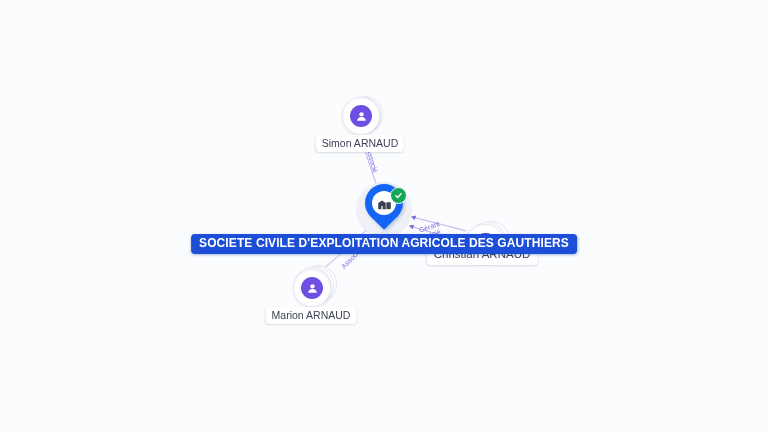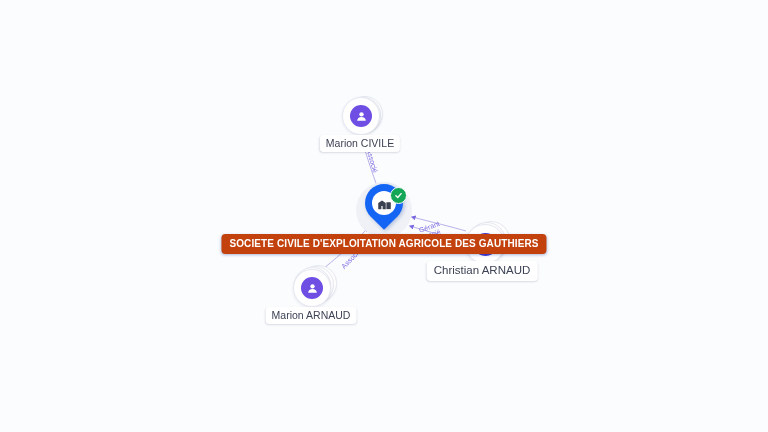--- a/index.html
+++ b/index.html
@@ -132,23 +132,23 @@
     align-items: center;
     justify-content: center;
   }
 
   
   #company-label {
     position: absolute;
     left: 384px;
     top: 234px;
     transform: translateX(-50%);
-    background: #c2410c;
+    background: #1d4ed8;
     color: #ffffff;
-    font-size: 10px;
+    font-size: 12px;
     line-height: 13px;
     font-weight: 700;
     letter-spacing: 0.1px;
     padding: 3px 8px 4px 8px;
     border-radius: 4px;
     white-space: nowrap;
     box-shadow: 0 1px 3px rgba(20,60,150,0.35);
     z-index: 30;
   }
 
@@ -200,35 +200,35 @@
     <div class="stack-ring" style="left:-13px; top:-19px; width:34px; height:34px;"></div>
     <div class="stack-ring" style="left:-15px; top:-18px; width:34px; height:34px;"></div>
     <div class="avatar-disc" style="left:-18px; top:-18px; width:36px; height:36px;">
       <div class="avatar-circle" style="width:22px; height:22px; background:#6f4fe3;">
         <svg width="13" height="13" viewBox="0 0 24 24" fill="#ffffff">
           <circle cx="12" cy="8" r="4"></circle>
           <path d="M4 20c0-4.4 3.6-7 8-7s8 2.6 8 7z"></path>
         </svg>
       </div>
     </div>
-    <div class="node-caption" style="left:0px; top:20px;">Marion CIVILE</div>
+    <div class="node-caption" style="left:0px; top:20px;">Simon ARNAUD</div>
   </div>
 
   <div class="node z-low" id="node-christian" style="left:484px; top:243px;">
     <div class="stack-ring" style="left:-12px; top:-22px; width:36px; height:36px;"></div>
     <div class="stack-ring" style="left:-16px; top:-21px; width:36px; height:36px;"></div>
     <div class="avatar-disc" style="left:-19px; top:-19px; width:38px; height:38px;">
       <div class="avatar-circle" style="width:23px; height:23px; background:#4434cf;">
         <svg width="13" height="13" viewBox="0 0 24 24" fill="#ffffff">
           <circle cx="12" cy="8" r="4"></circle>
           <path d="M4 20c0-4.4 3.6-7 8-7s8 2.6 8 7z"></path>
         </svg>
       </div>
     </div>
-    <div class="node-caption large z-top" style="left:-2px; top:18px;">Christian ARNAUD</div>
+    <div class="node-caption large z-top" style="left:-2px; top:2px;">Christian ARNAUD</div>
   </div>
 
   <div class="node z-mid" id="node-simon" style="left:311px; top:287px;">
     <div class="stack-ring" style="left:-11px; top:-22px; width:35px; height:35px;"></div>
     <div class="stack-ring" style="left:-14px; top:-21px; width:35px; height:35px;"></div>
     <div class="stack-ring" style="left:-17px; top:-20px; width:35px; height:35px;"></div>
     <div class="avatar-disc" style="left:-18px; top:-18px; width:36px; height:36px;">
       <div class="avatar-circle" style="width:22px; height:22px; background:#6f4fe3;">
         <svg width="13" height="13" viewBox="0 0 24 24" fill="#ffffff">
           <circle cx="12" cy="8" r="4"></circle>

